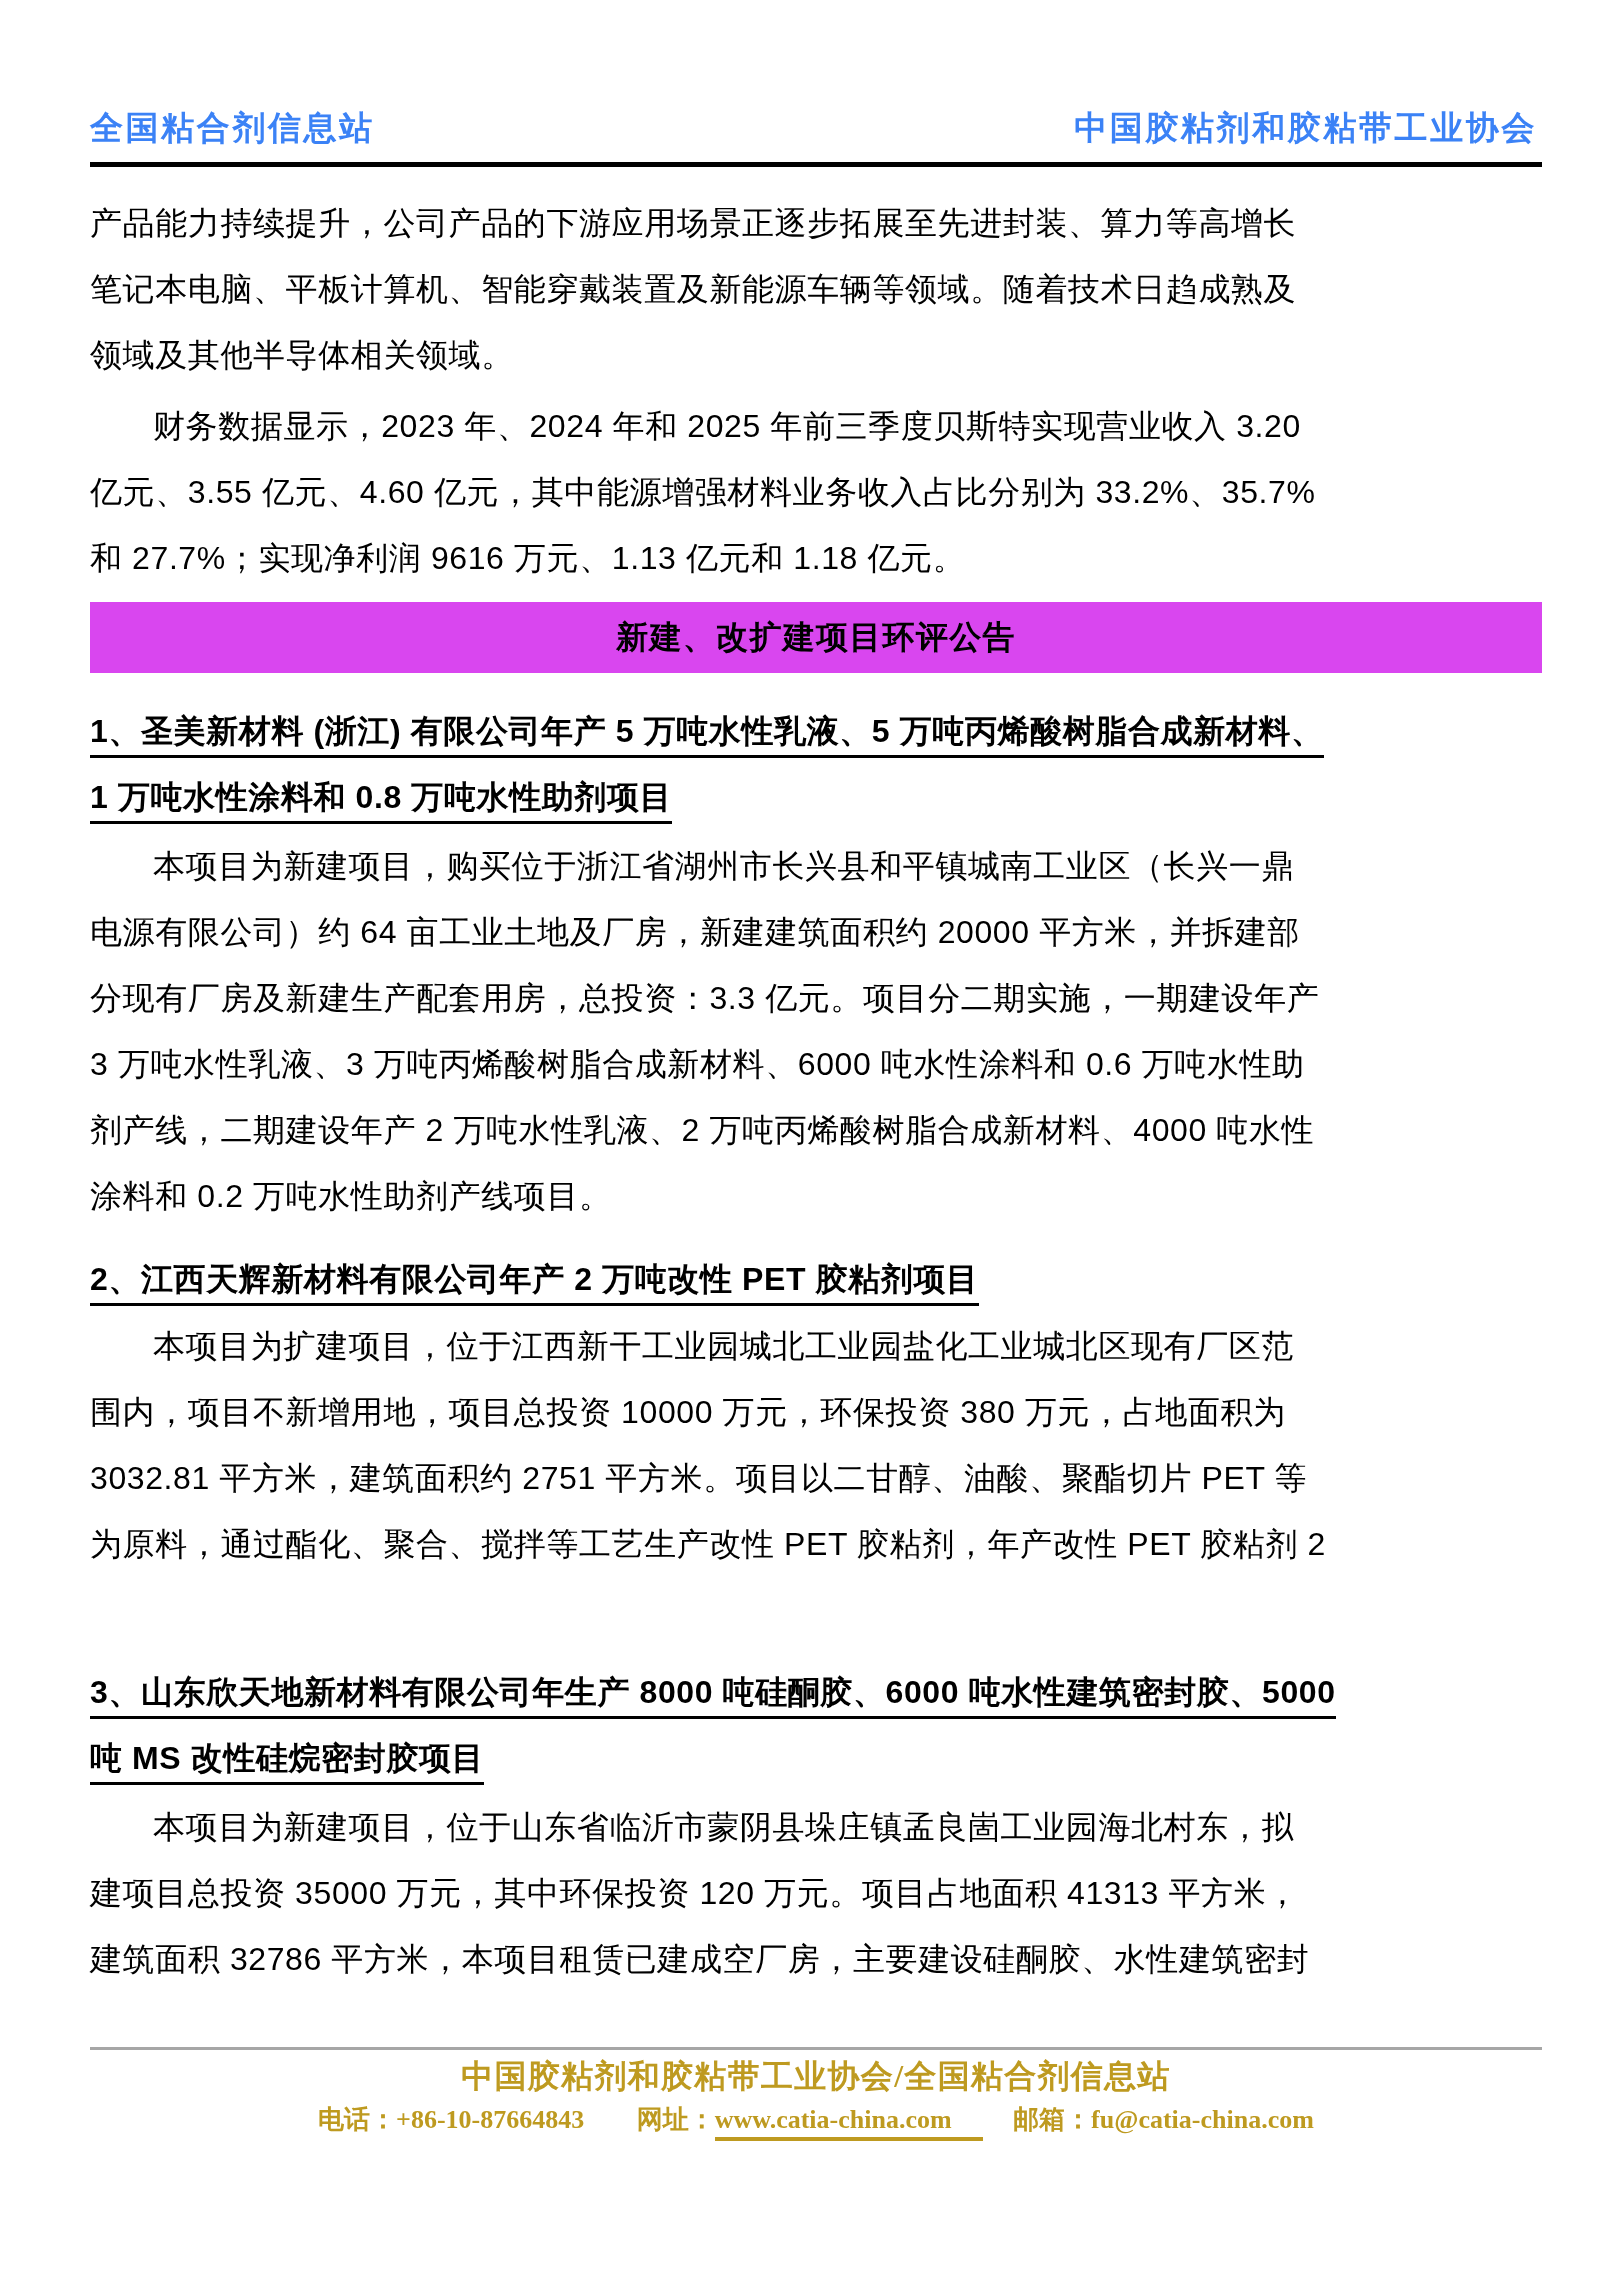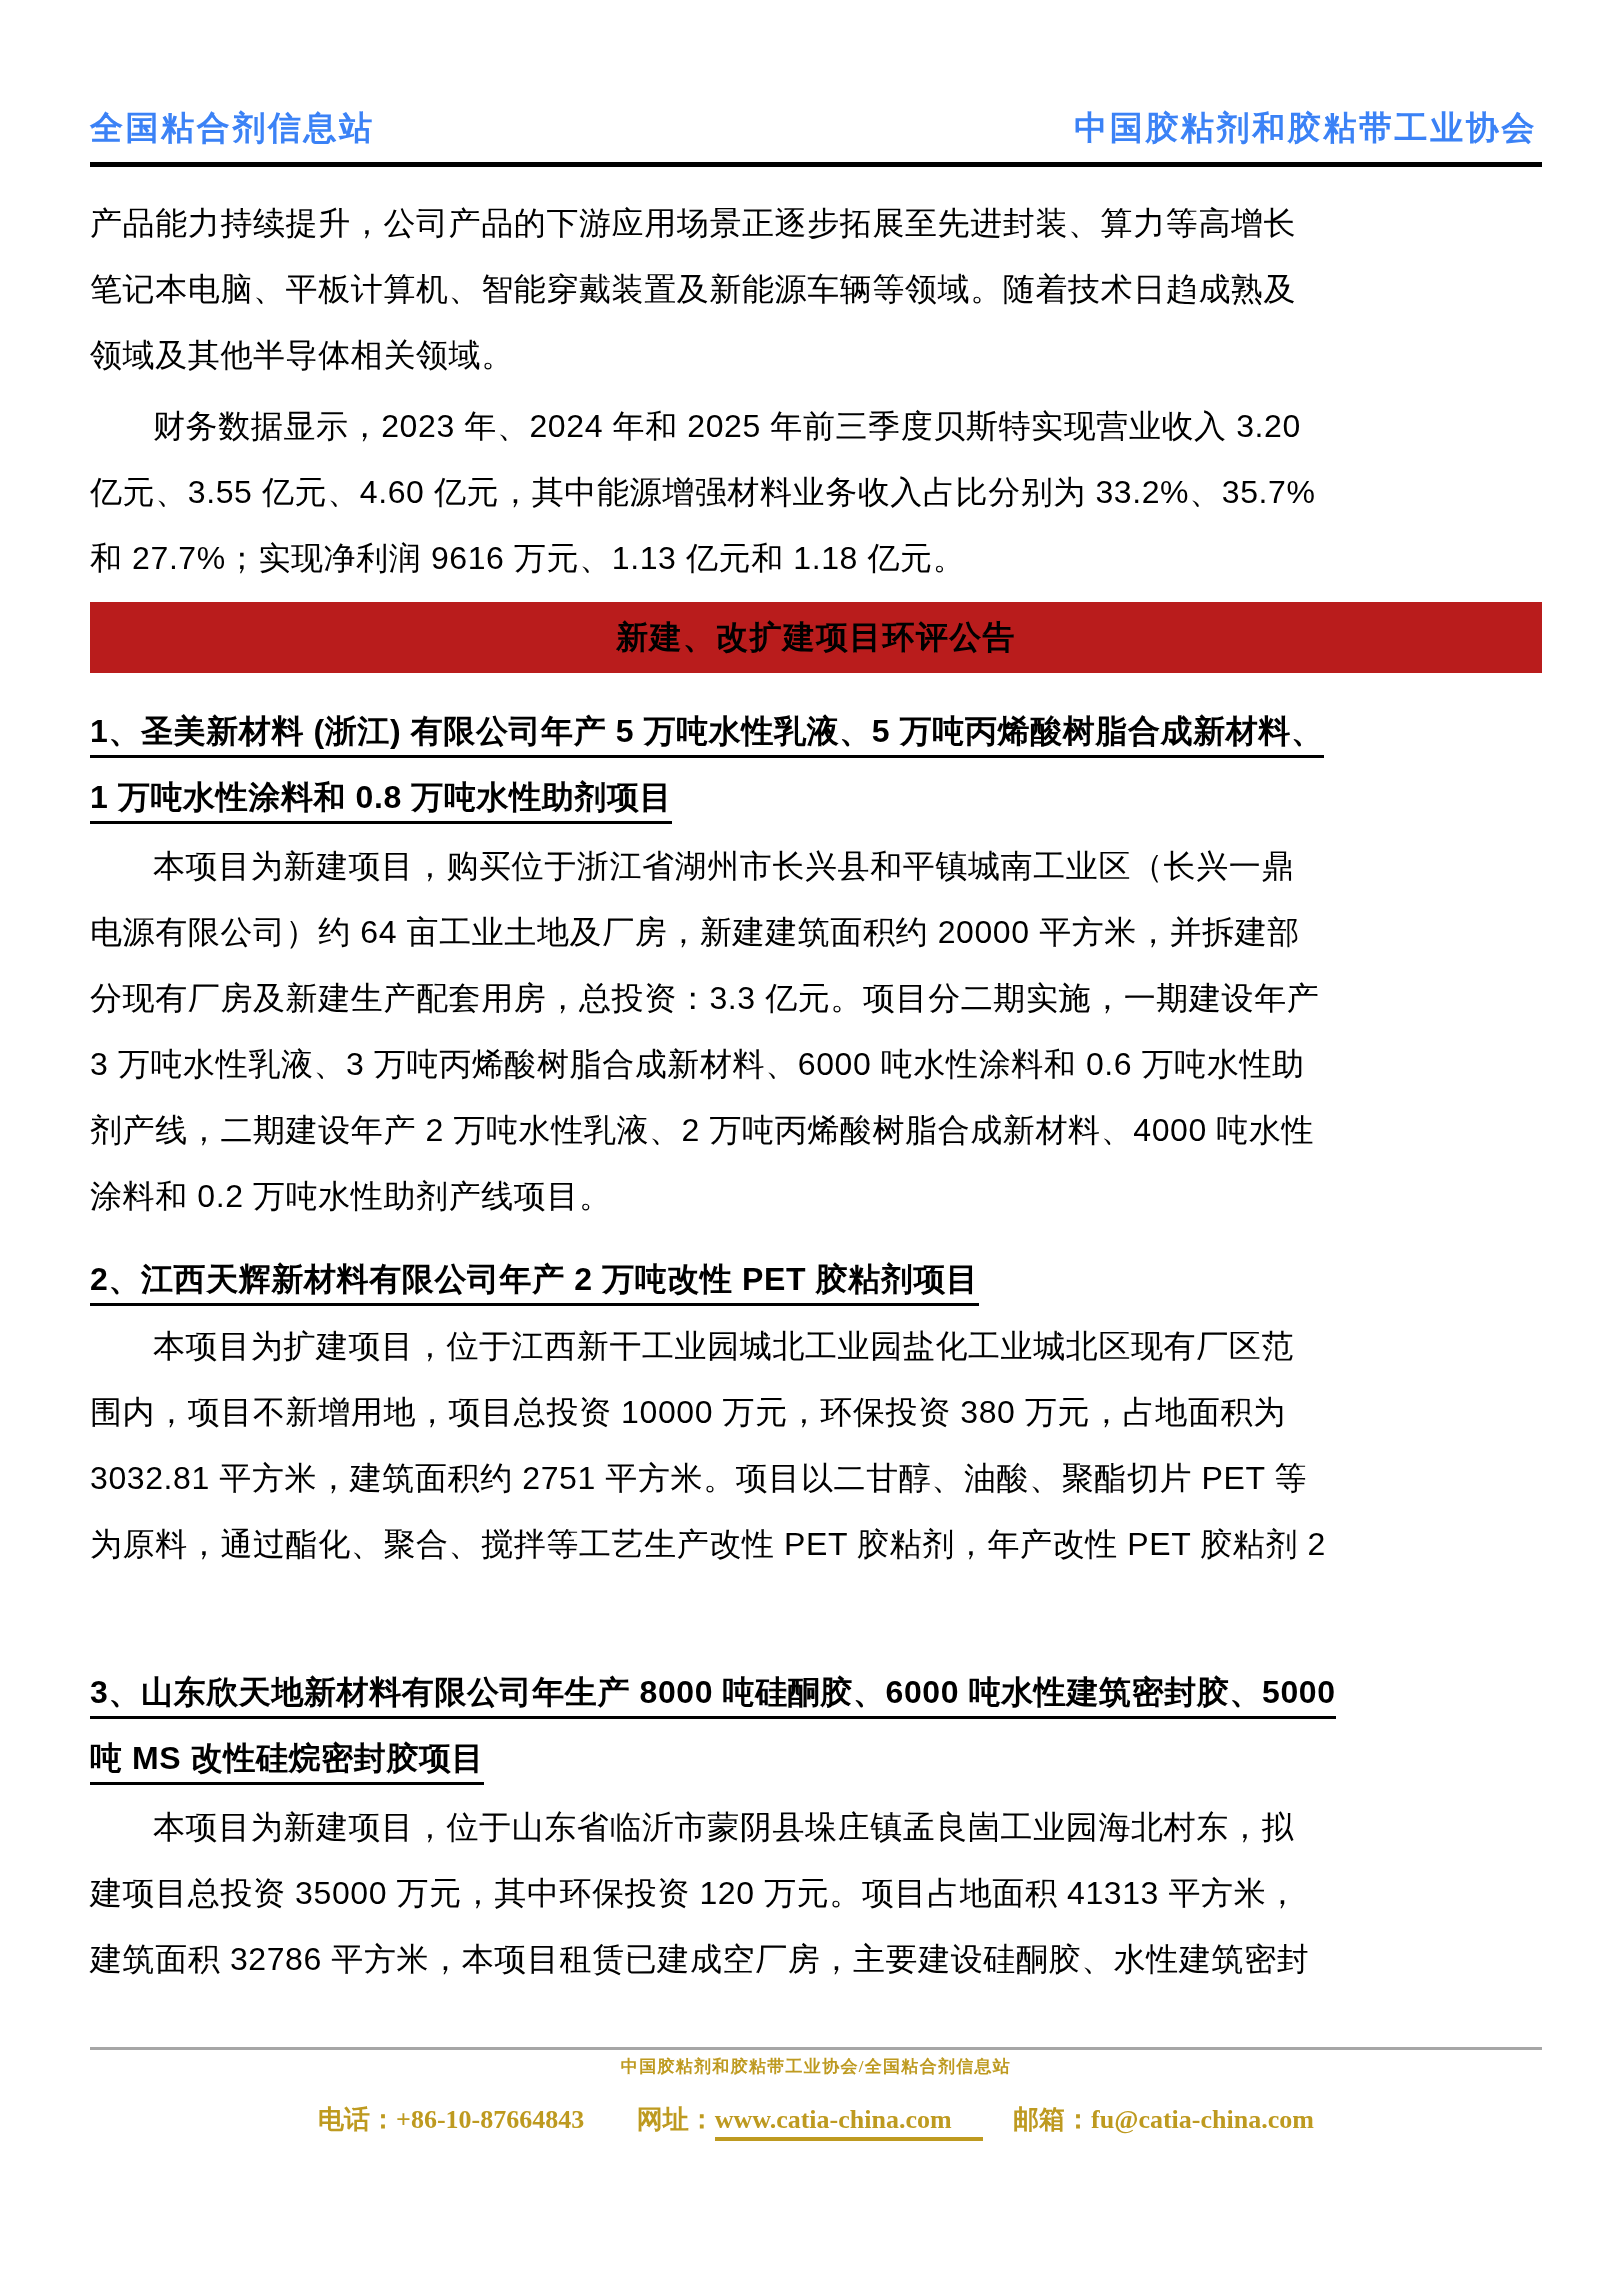--- a/index.html
+++ b/index.html
@@ -36,36 +36,36 @@
   .ln { white-space: nowrap; }
   .indent { text-indent: 63px; }
 
   .heading { font-weight: bold; font-size: 32px; }
   .u { border-bottom: 3.2px solid #000; padding-bottom: 5.8px; }
 
   
   .banner {
     position: absolute; left: 90px; width: 1452px;
     top: 602px; height: 71px;
-    background: #b91c1c;
+    background: #d946ef;
     display: flex; align-items: center; justify-content: center;
     font-weight: bold; font-size: 32px; color: #000;
     letter-spacing: 1.3px;
   }
 
   
   .rule-gray {
     position: absolute; left: 90px; width: 1452px;
     top: 2047px; height: 3.2px; background: #A6A6A6;
   }
   .f-org {
     position: absolute; left: 90px; width: 1452px; top: 2055px;
     text-align: center;
     font-family: "Liberation Serif", serif;
-    font-weight: bold; font-size: 17px; color: #BE9A20;
+    font-weight: bold; font-size: 32px; color: #BE9A20;
     letter-spacing: 1.3px;
   }
   .f-contacts {
     position: absolute; left: 90px; width: 1452px; top: 2102px;
     text-align: center;
     font-family: "Liberation Serif", serif;
     font-weight: bold; font-size: 26px; color: #BE9A20;
     white-space: nowrap;
   }
   .grp-web   { margin-left: 46px; }

